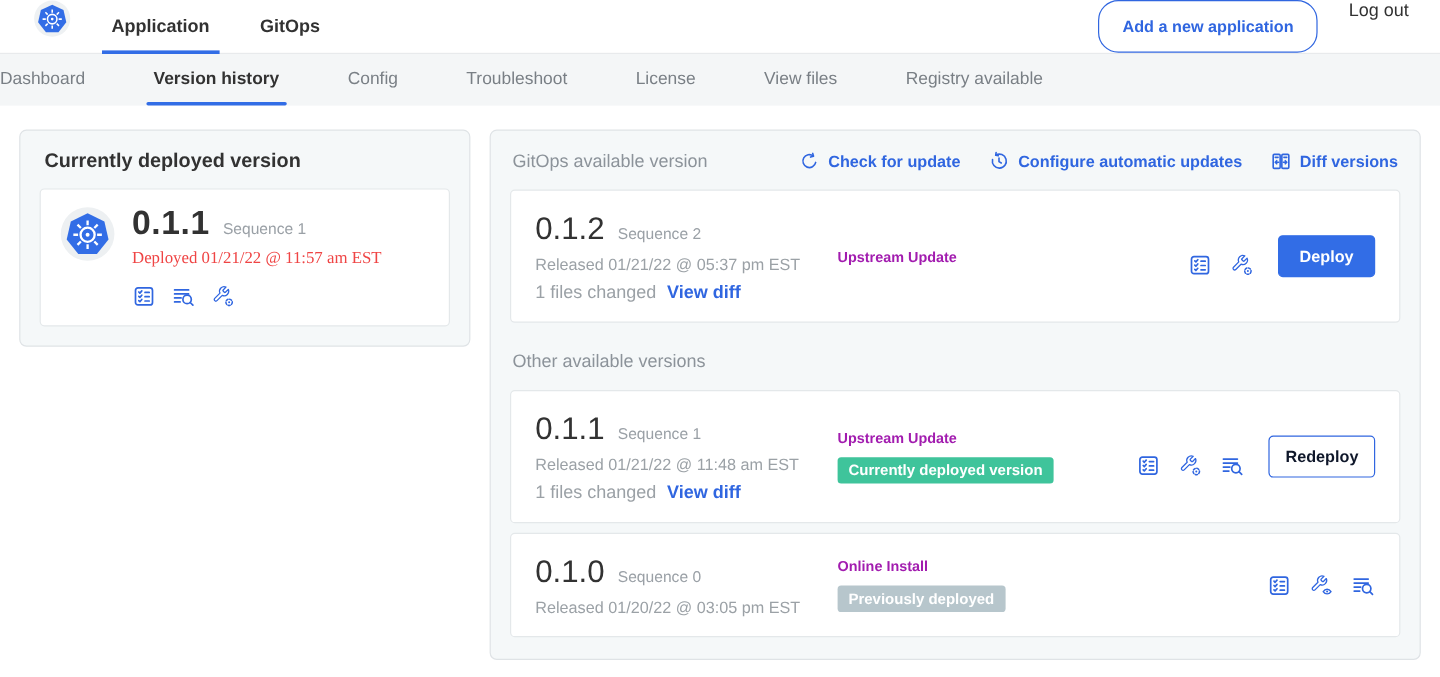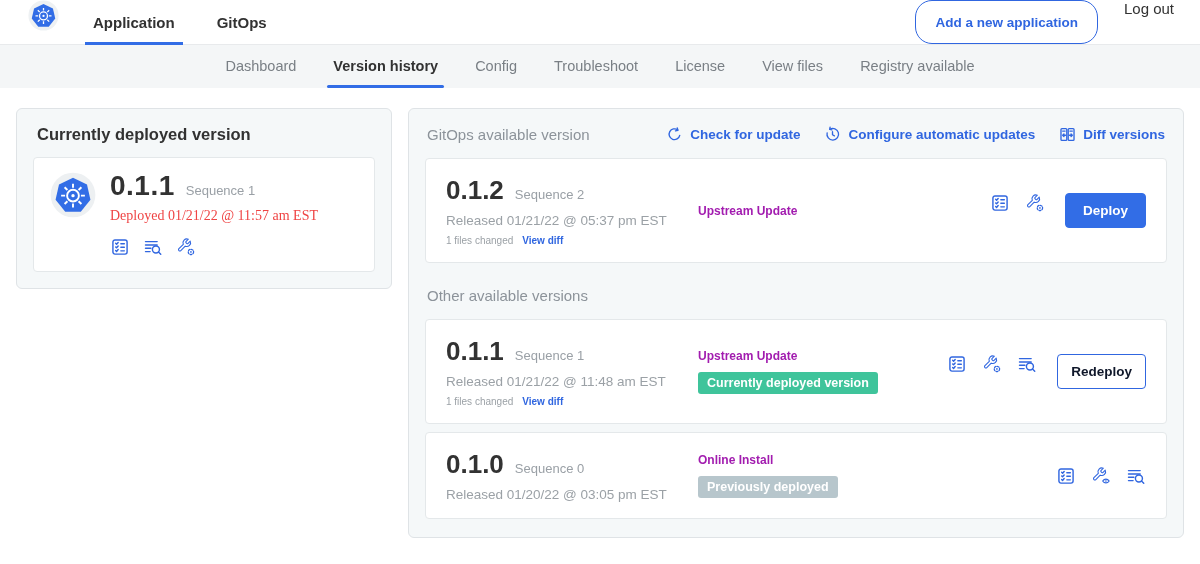--- a/index.html
+++ b/index.html
@@ -14,22 +14,22 @@
     line-height:45px; margin-right:42px; position:relative; cursor:pointer; }
   .header-tab.active::after { content:""; position:absolute; left:-8px; right:-8px;
     bottom:0; height:3px; background:#326de6; }
   .header-spacer { flex:1; }
   .add-app-btn { border:1px solid #3066e0; background:#fff; color:#3066e0;
     font-weight:bold; font-size:13.5px; padding:8px 19px; border-radius:17px;
     cursor:pointer; font-family:inherit; }
   .logout { font-size:15px; color:#323232; margin-left:26px; cursor:pointer; }
 
   
-  .subnav { height:43px; background:#f4f6f7; display:flex; justify-content:center;
-    gap:37px; }
+  .subnav { height:43px; background:#f4f6f7; display:flex; 
+    gap:57px; }
   .subnav-tab { font-size:14.5px; color:#797f85; line-height:43px; position:relative;
     cursor:pointer; }
   .subnav-tab.active { color:#323232; font-weight:bold; }
   .subnav-tab.active::after { content:""; position:absolute; left:-6px; right:-6px;
     bottom:0; height:3px; background:#326de6; border-radius:2px; }
 
   
   .main { padding:20px 16px; display:flex; gap:16px; align-items:flex-start; }
 
   .deployed-card { width:376px; flex-shrink:0; background:#f5f8f9;
@@ -52,31 +52,31 @@
   .panel-title { font-size:15px; color:#8c939a; }
   .panel-actions { display:flex; gap:24px; }
   .action-link { display:flex; align-items:center; gap:7px; color:#3066e0;
     font-size:13.5px; font-weight:bold; cursor:pointer; }
   .other-header { font-size:15px; color:#8c939a; margin:24px 2px 15px; }
 
   .version-row { background:#fff; border:1px solid #e4e8ea; border-radius:4px;
     padding:16px 20px; display:flex; align-items:center; }
   .version-row + .version-row { margin-top:8px; }
   .row-left { width:252px; flex-shrink:0; }
-  .ver-number { font-size:26px; font-weight:bold; }
+  .ver-number { font-size:26px; font-weight:normal; }
   .released { font-size:13.5px; color:#9ba1a6; margin-top:7px; }
-  .files-line { margin-top:7px; font-size:10px; color:#9ba1a6; display:flex; gap:9px; }
+  .files-line { margin-top:7px; font-size:15px; color:#9ba1a6; display:flex; gap:9px; }
   .view-diff { color:#3066e0; font-weight:bold; cursor:pointer; }
   .row-mid { flex:1; display:flex; flex-direction:column; gap:9px; }
   .source-label { font-size:12px; font-weight:bold; color:#a21caf; }
   .badge { align-self:flex-start; color:#fff; font-weight:bold; font-size:12.5px;
     padding:4px 9px; border-radius:3px; }
   .badge-success { background:#3fc49b; }
   .badge-muted { background:#b7c6cc; }
-  .row-right { display:flex; align-items:flex-start; gap:15px; padding-left:10px; }
+  .row-right { display:flex; align-items:flex-end; gap:15px; padding-left:10px; }
   .deploy-btn { background:#326de6; border:1px solid #326de6; color:#fff;
     font-weight:bold; font-size:13.5px; padding:9px 17px; border-radius:4px;
     margin-left:5px; cursor:pointer; font-family:inherit; }
   .redeploy-btn { background:#fff; border:1px solid #3066e0; color:#0f172a;
     font-weight:bold; font-size:13.5px; padding:9px 13px; border-radius:4px;
     margin-left:5px; cursor:pointer; font-family:Liberation Sans, sans-serif; }
 
   .ic { width:20px; height:20px; fill:none; stroke:#3066e0; stroke-width:1.7;
     stroke-linecap:round; stroke-linejoin:round; cursor:pointer; flex-shrink:0; }
   .ic-sm { width:17px; height:17px; stroke-width:1.9; }

